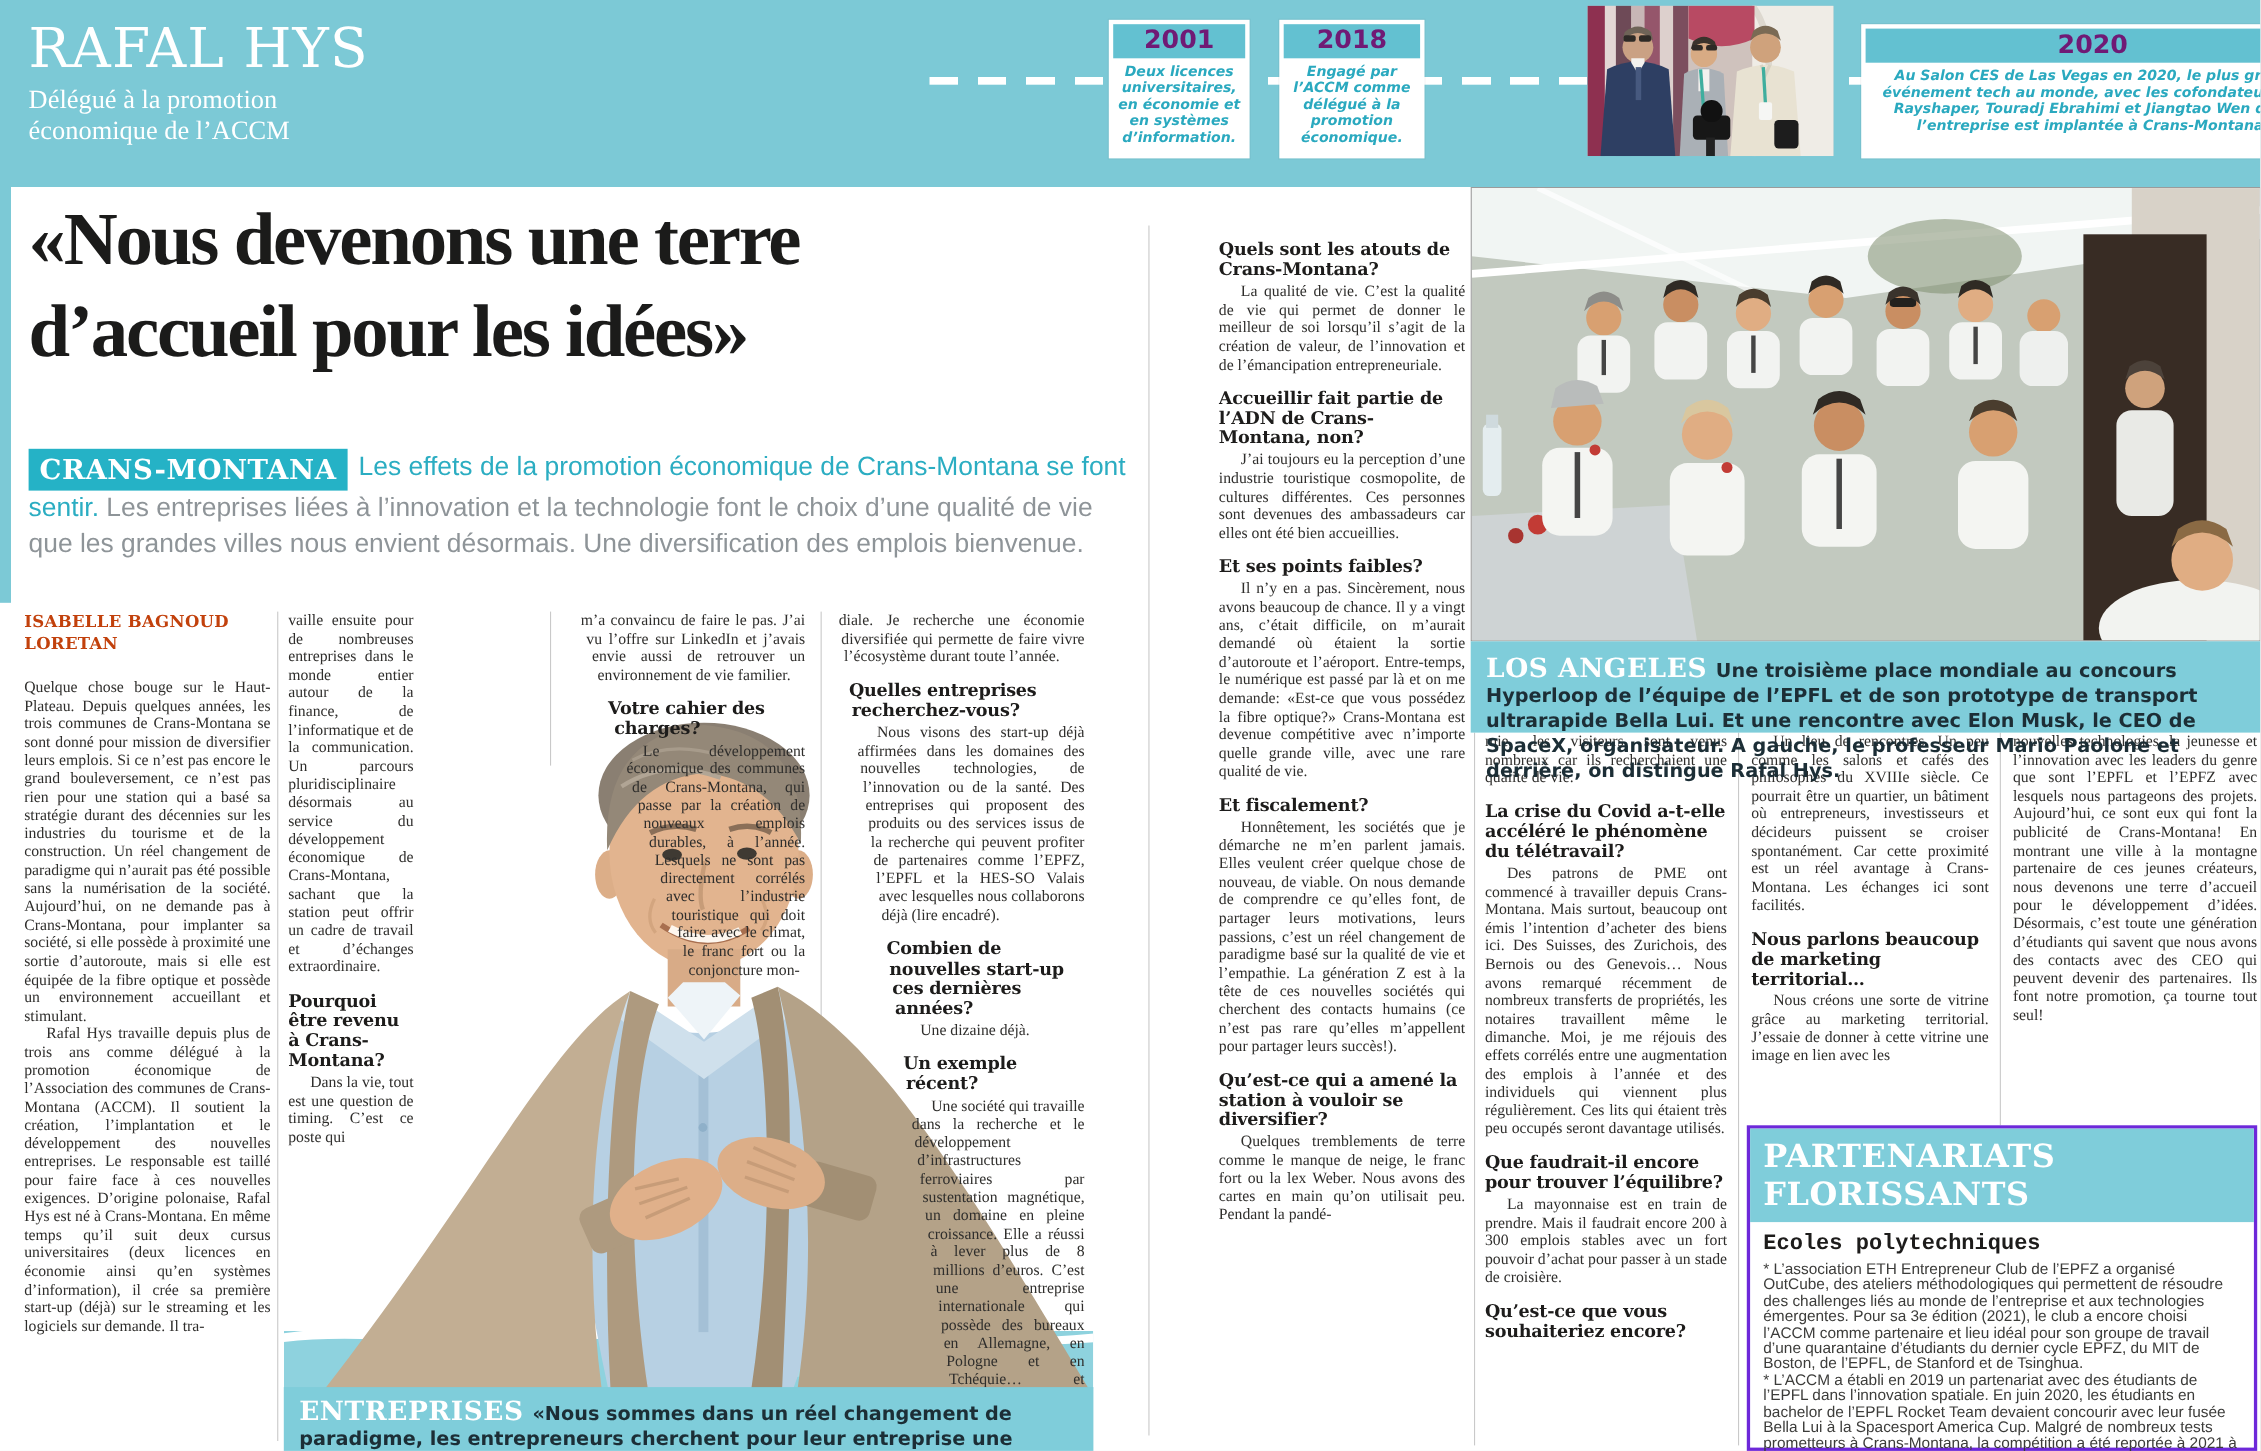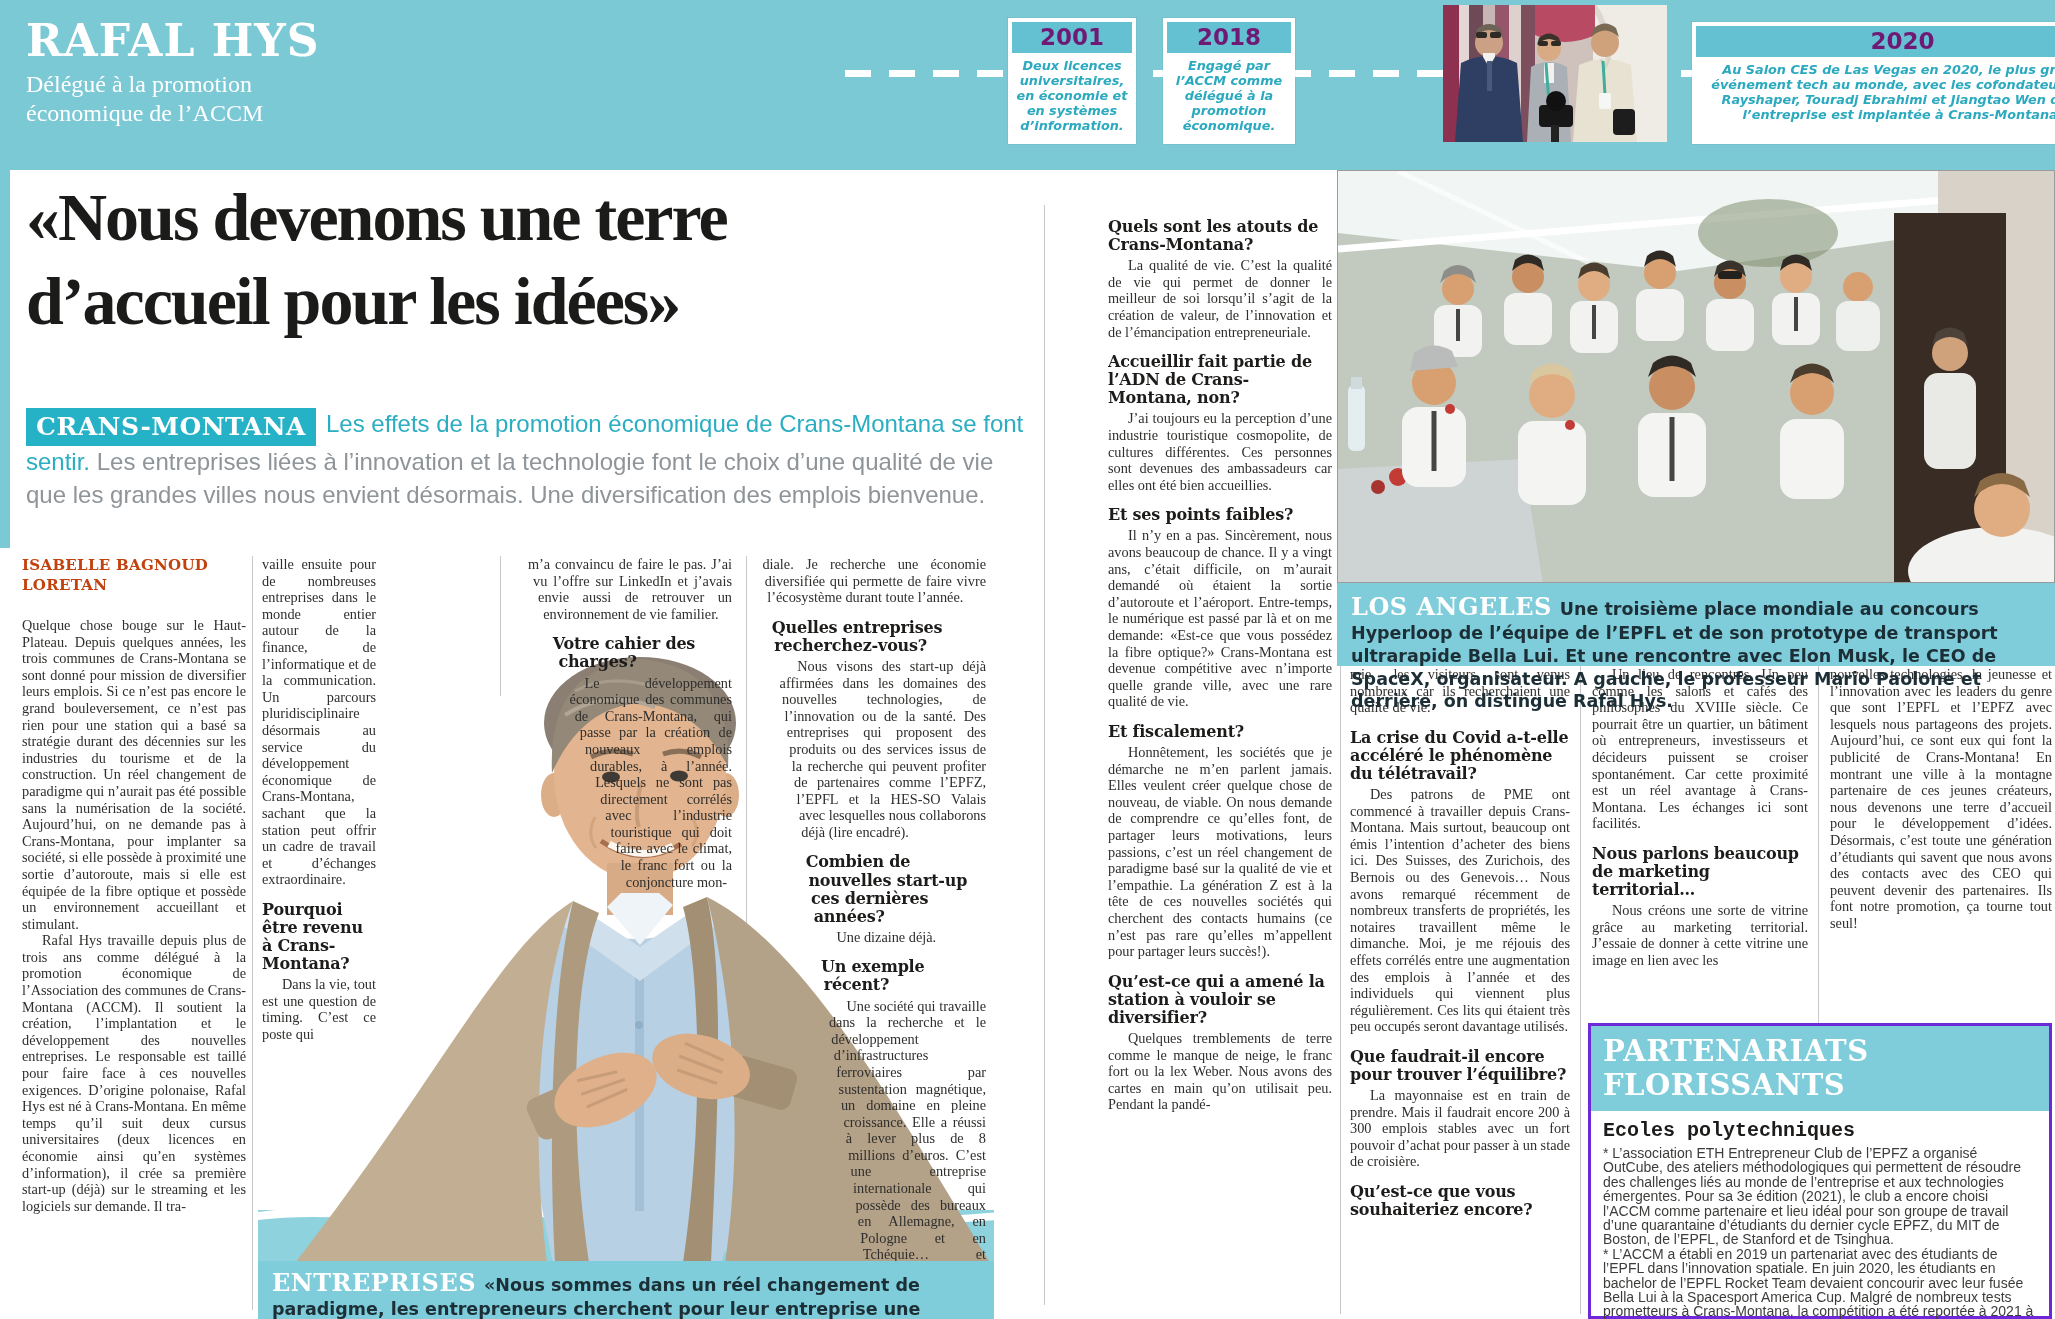--- a/index.html
+++ b/index.html
@@ -6,21 +6,21 @@
   html,body { background:#ddd; }
   .page {
     position: relative; width: 2055px; height: 1319px;
     background: #fff; overflow: hidden;
     font-family: "Liberation Serif", serif;
   }
   
   .band { position:absolute; left:0; top:0; width:2055px; height:170px; background:#7cc9d6; }
   .left-strip { position:absolute; left:0; top:170px; width:10px; height:378px; background:#7cc9d6; }
   .masthead { position:absolute; left:26px; top:18px; color:#fff; }
-  .masthead h1 { font-family:"DejaVu Serif", serif; font-weight:700; font-size:44px; letter-spacing:1px; line-height:1.05; }
+  .masthead h1 { font-family:"DejaVu Serif", serif; font-weight:400; font-size:50px; letter-spacing:1px; line-height:1.05; }
   .masthead .role { margin-top:6px; width:330px; font-family:"Liberation Serif", serif; font-size:24px; line-height:1.18; font-weight:400; }
   .tl-dash { position:absolute; left:845px; top:70px; width:1205px; height:7px; z-index:1;
     background: repeating-linear-gradient(90deg, #fff 0 26px, rgba(255,255,255,0) 26px 44px); }
   .tl-box { position:absolute; z-index:2; background:#fff; padding:4px; box-shadow:0 0 0 1px rgba(0,0,0,0.04); }
   .tl-year { background:#63c1d1; color:#701a75; text-align:center; font-family:"DejaVu Sans", sans-serif; font-weight:700; font-size:23px; padding:2px 0 3px; }
   .tl-text { color:#2aa9bf; font-family:"DejaVu Sans", sans-serif; font-style:italic; font-weight:700; font-size:12.8px; line-height:1.18; text-align:center; padding:5px 2px 2px; }
   .tl-2001 { left:1008px; top:18px; width:128px; height:126px; }
   .tl-2018 { left:1163px; top:18px; width:132px; height:126px; }
   .tl-2020 { left:1692px; top:22px; width:421px; height:122px; }
   .tl-photo { position:absolute; left:1443px; top:5px; width:224px; height:137px; z-index:2; overflow:hidden; }

